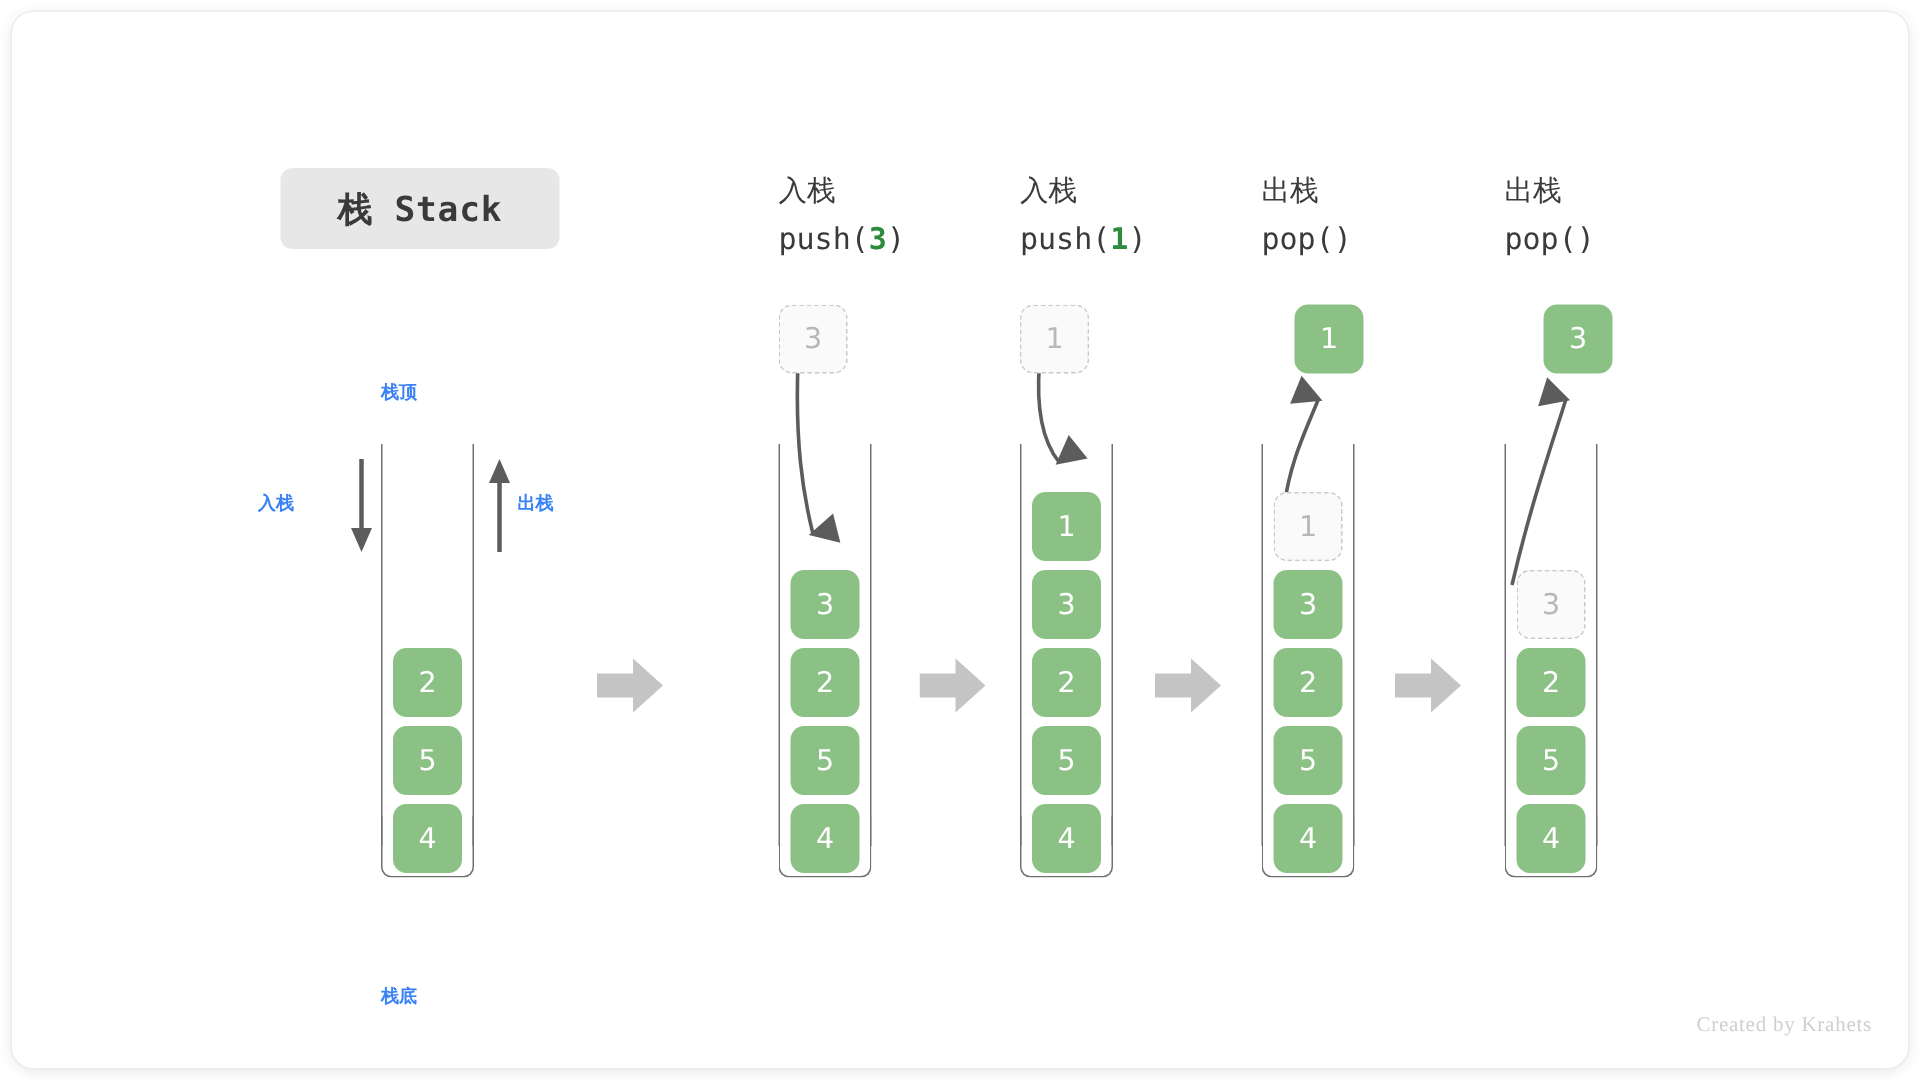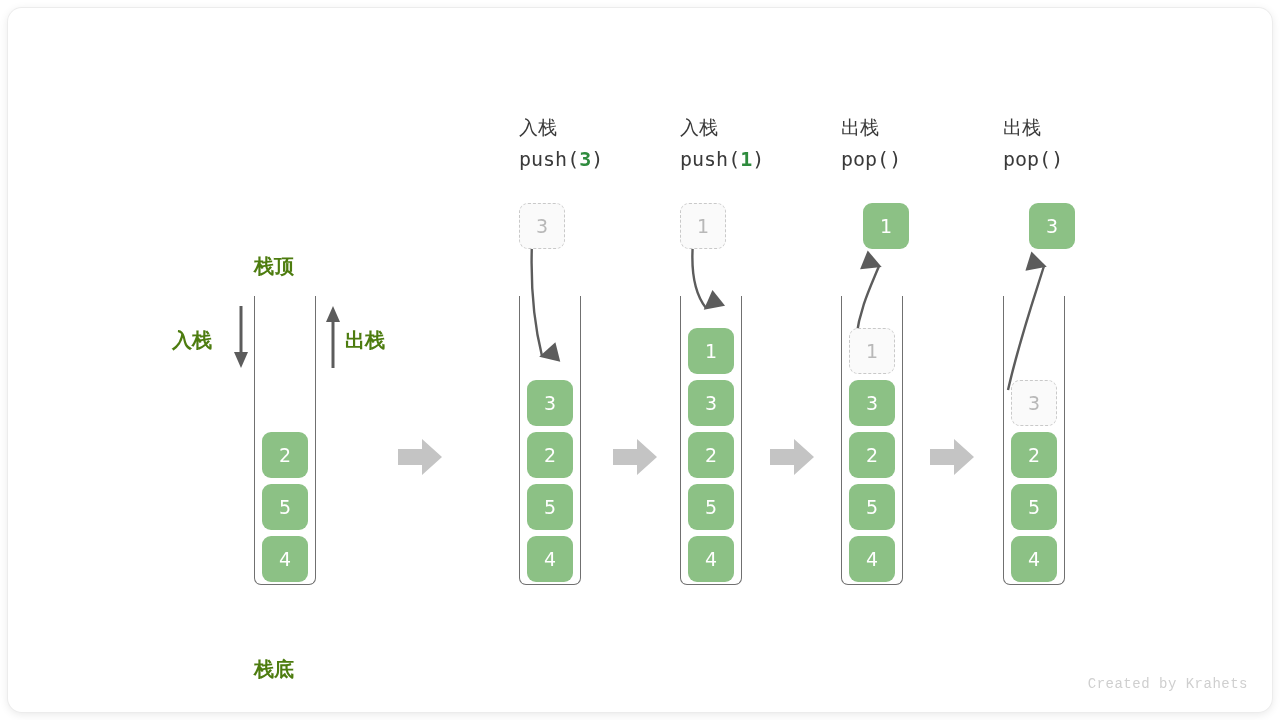--- a/index.html
+++ b/index.html
@@ -49,23 +49,23 @@
     font-size: 23px;
     font-weight: bold;
     color: #3a3a3a;
     letter-spacing: 0.5px;
   }
 
   
   .cn-label {
     position: absolute;
     font-family: "DejaVu Sans", "Liberation Sans", sans-serif;
-    font-size: 20px;
+    font-size: 12px;
     font-weight: bold;
-    color: #4d7c0f;
+    color: #3b82f6;
     white-space: nowrap;
   }
 
   .top-label  { left: 246px; top: 245px; }
   .bottom-label { left: 246px; top: 648px; }
   .push-label { left: 164px; top: 319px; }
   .pop-label  { left: 337px; top: 319px; }
 
   
   .col-header {
@@ -165,32 +165,35 @@
     width: 1264px;
     height: 704px;
     pointer-events: none;
   }
 
   
   .footer {
     position: absolute;
     right: 24px;
     bottom: 20px;
-    font-family: Liberation Mono, monospace;
+    font-family: Liberation Serif, serif;
     font-size: 14px;
     color: #cfcfcf;
     letter-spacing: 0.5px;
   }
 </style>
 </head>
 <body>
 
 <div class="page-frame">
   <div class="canvas">
 
+    <div class="title-badge">
+      <span>栈 Stack</span>
+    </div>
 
     <div class="cn-label top-label">栈顶</div>
     <div class="cn-label bottom-label">栈底</div>
     <div class="cn-label push-label">入栈</div>
     <div class="cn-label pop-label">出栈</div>
 
     <svg class="thin-arrow" style="left:222px; top:296px;" width="22" height="66">
       <line x1="11" y1="2" x2="11" y2="52" stroke="#5c5c5c" stroke-width="3"></line>
       <polygon points="11,64 4,48 18,48" fill="#5c5c5c"></polygon>
     </svg>

